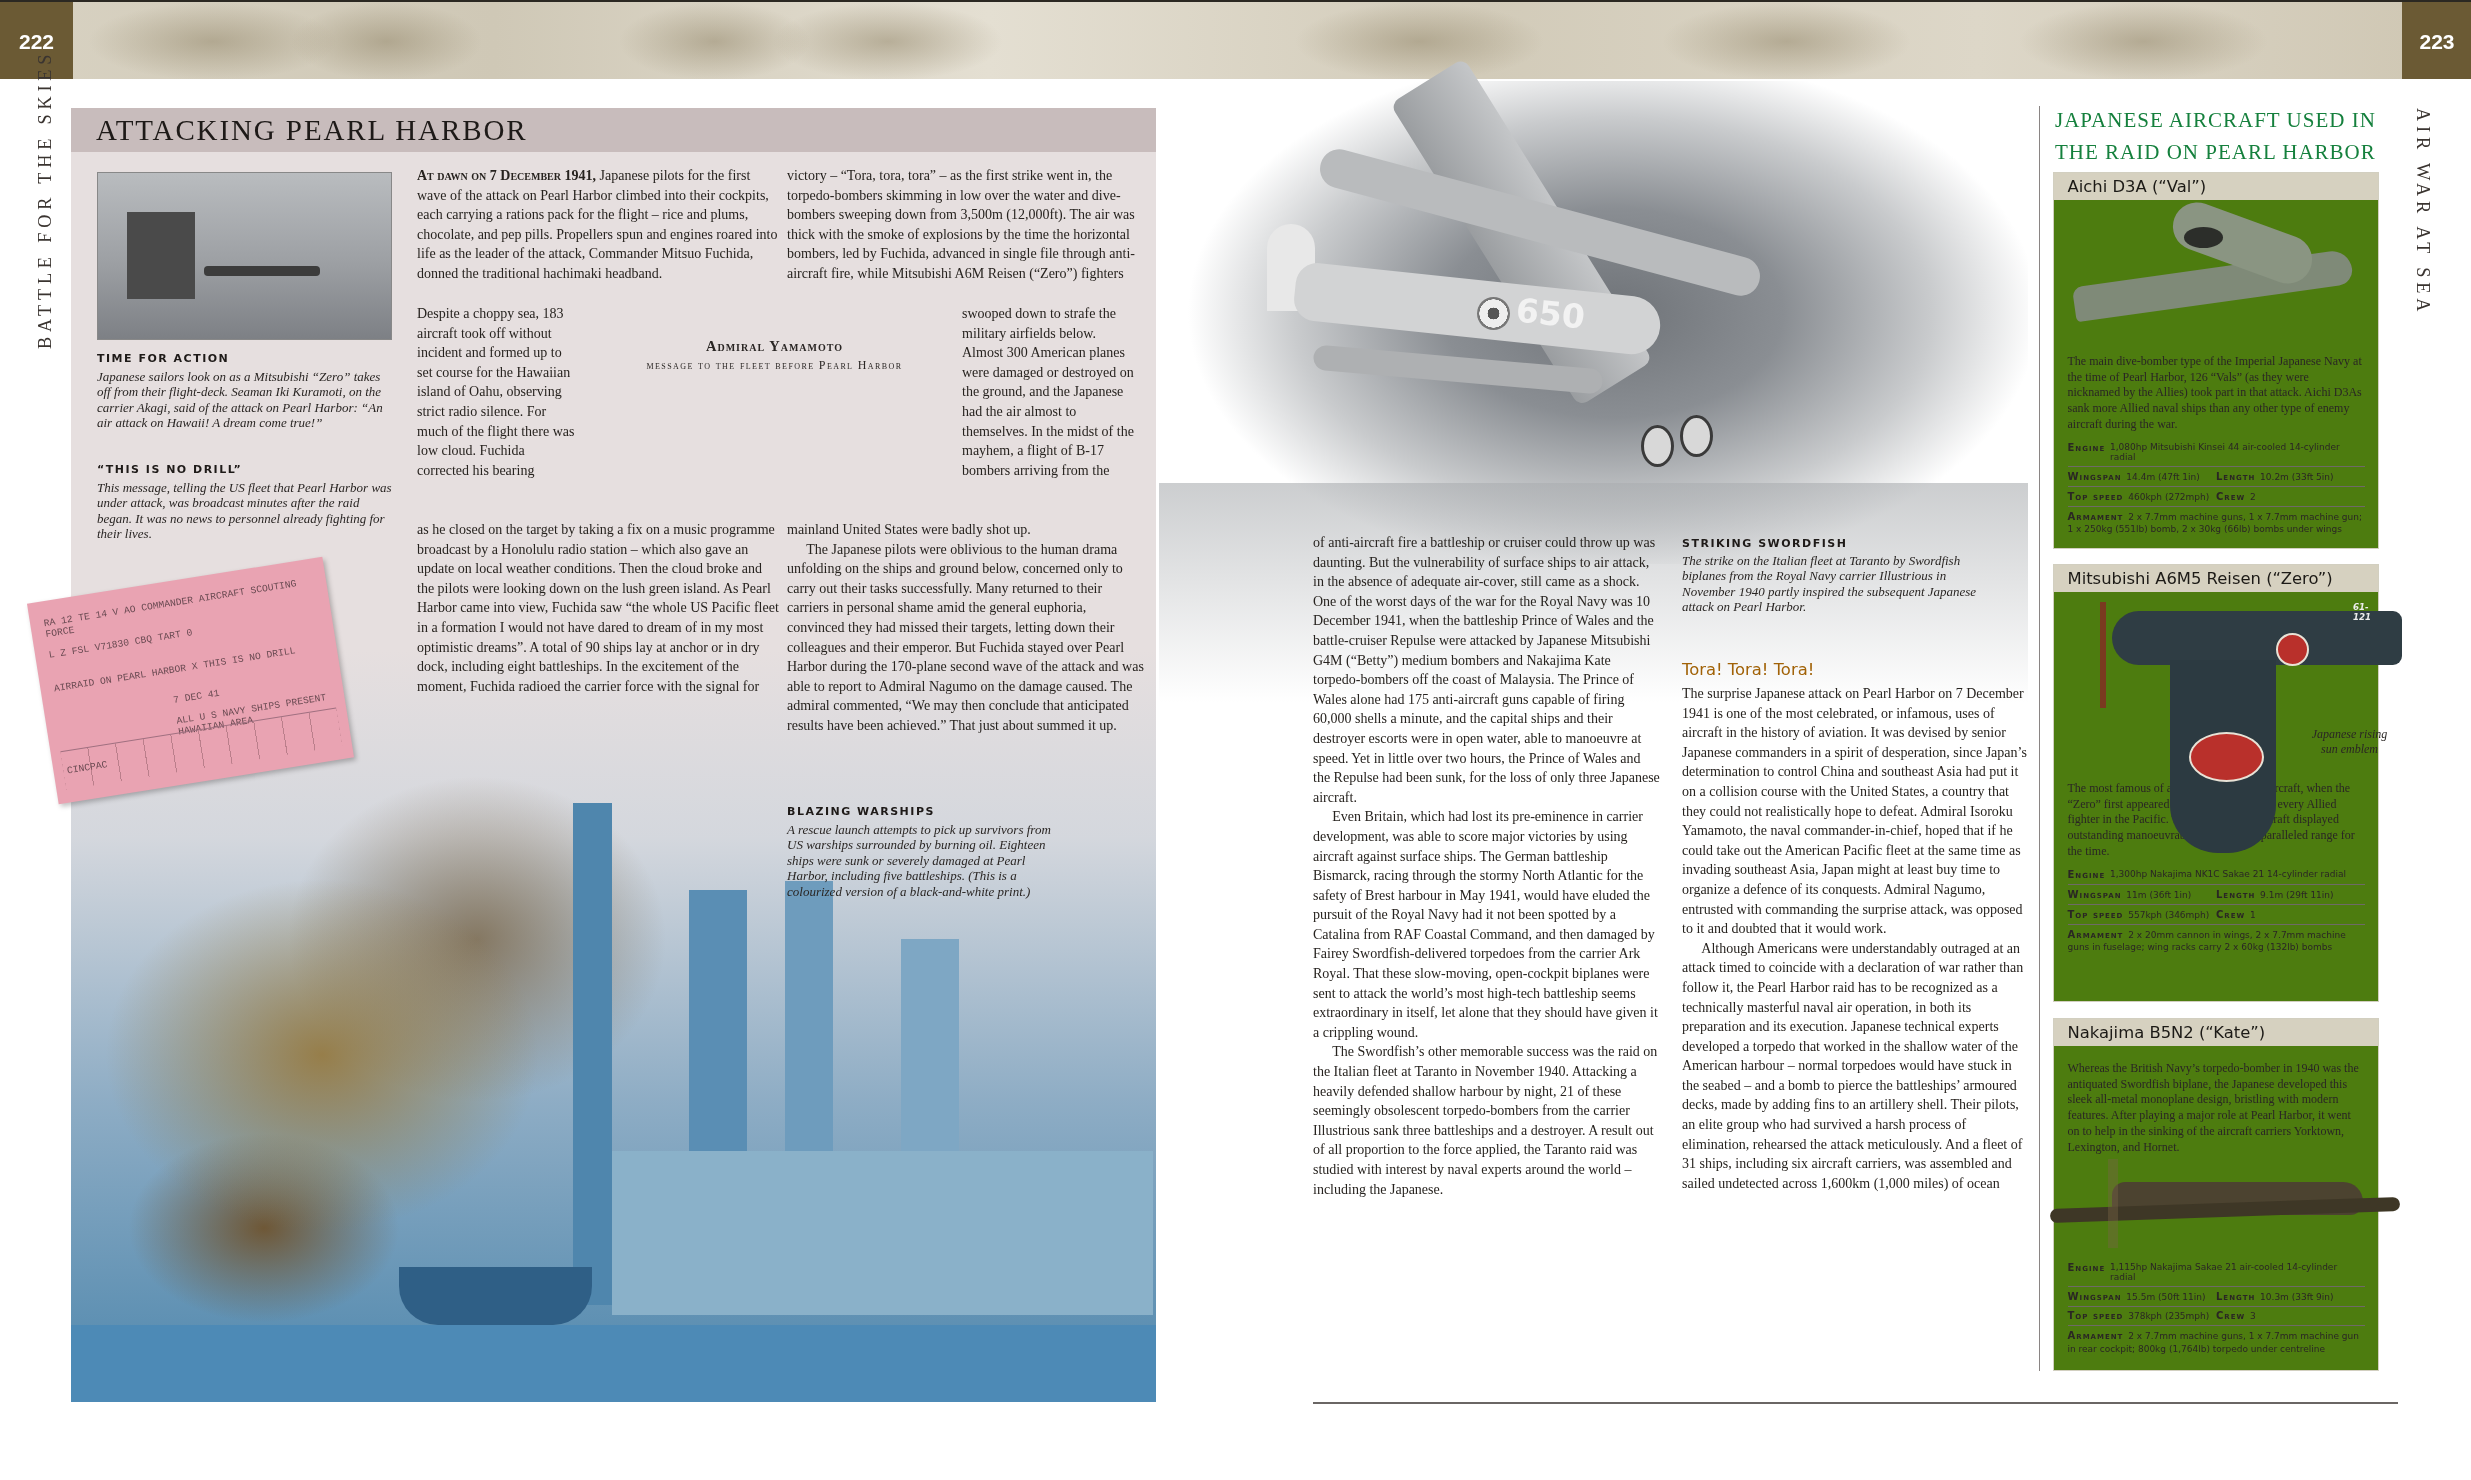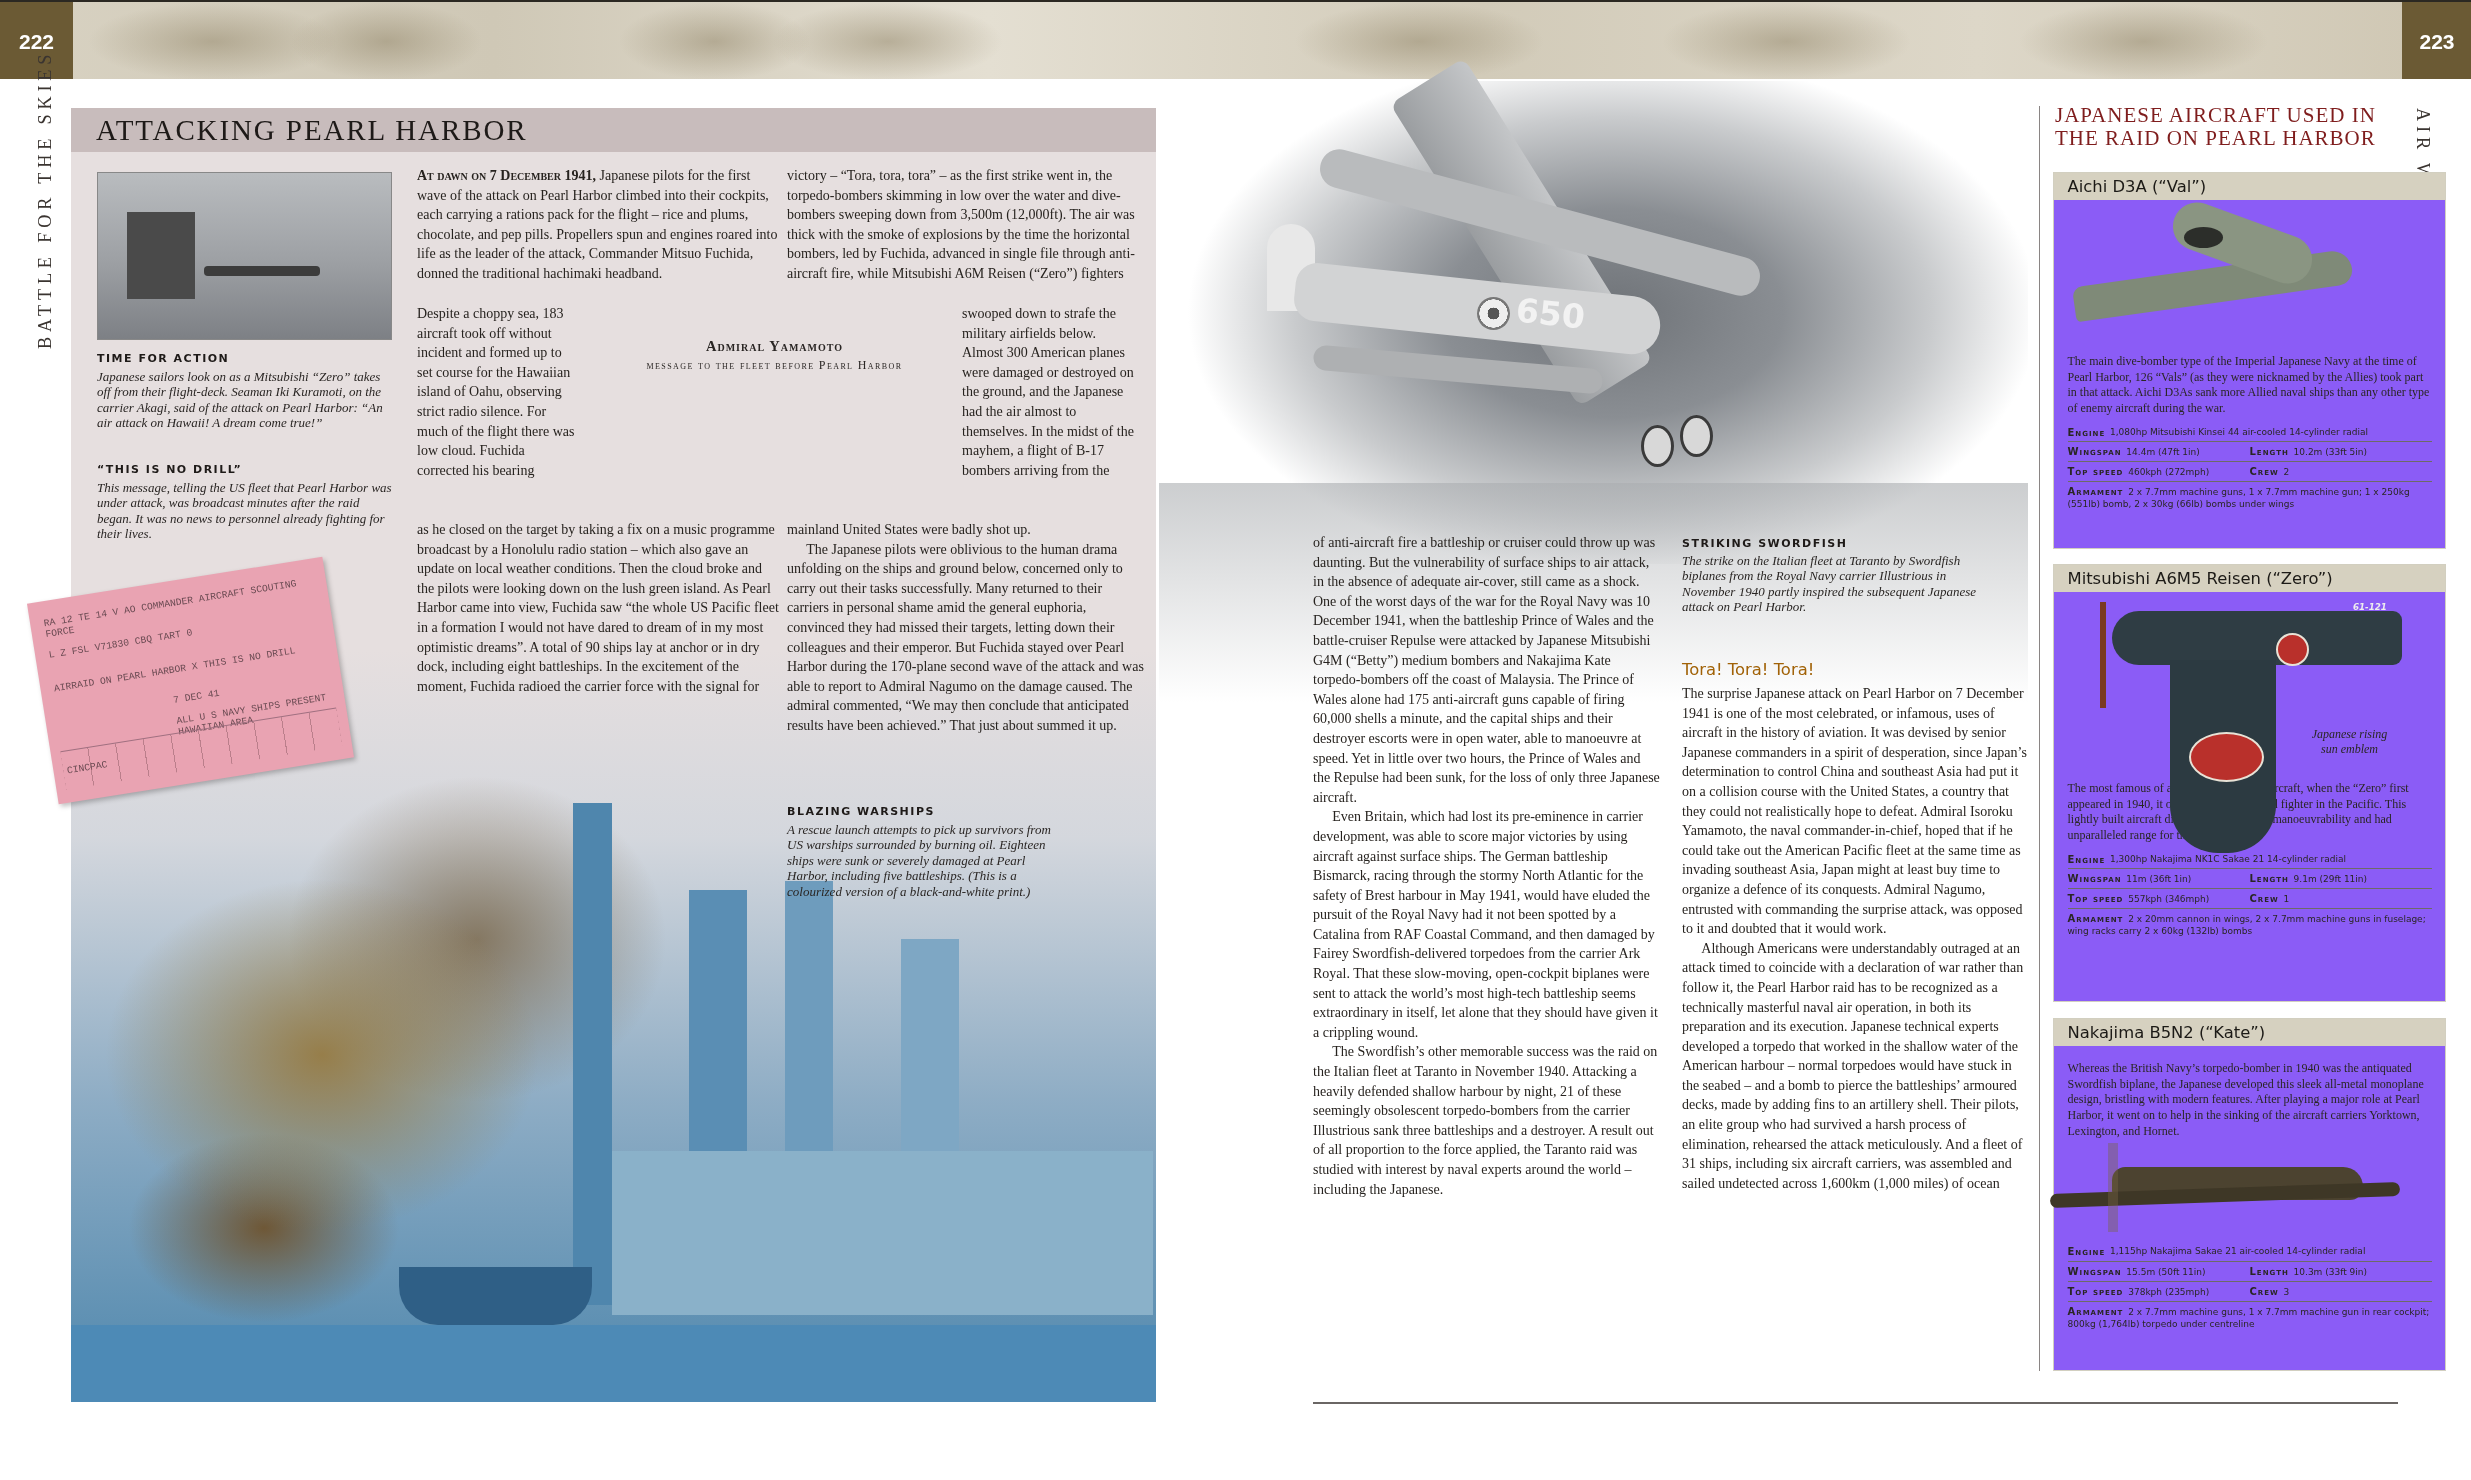--- a/index.html
+++ b/index.html
@@ -60,23 +60,23 @@
   .biplane-wing1 { position: absolute; left: 1313px; top: 203px; width: 454px; height: 39px; background: #b9bbbd; border-radius: 19.3px; transform: rotate(15deg); }
   .biplane-wing2 { position: absolute; left: 1313px; top: 357px; width: 290px; height: 25px; background: #aeb0b2; border-radius: 13.5px; transform: rotate(5deg); }
   .biplane-tail { position: absolute; left: 1267px; top: 224px; width: 48px; height: 87px; background: #e8e8e8; border-radius: 29px 29px 0 0; }
   .biplane-num { position: absolute; left: 1516px; top: 294px; font-family: "DejaVu Sans", sans-serif; font-weight: bold; font-size: 33px; color: #f2f2f2; transform: rotate(6deg); }
   .roundel { position: absolute; left: 1477px; top: 297px; width: 33px; height: 33px; border-radius: 50%; background: radial-gradient(circle, #555 0 25%, #eee 26% 60%, #777 61%); }
   .wheel { position: absolute; width: 33px; height: 42px; border-radius: 50%; background: #d8d8d8; border: 3.9px solid #3a3a3a; }
 
   .hr-bottom { position: absolute; left: 1313px; top: 1402px; width: 1085px; height: 1.9px; background: #6a6664; }
   .vrule { position: absolute; left: 2039px; top: 106px; width: 1px; height: 1265px; background: #8a8584; }
 
-  .sidebar-title { position: absolute; left: 2055px; top: 104px; width: 348px; font-family: "Liberation Serif", serif; font-size: 21px; line-height: 23px; letter-spacing: 1px; color: #7f1d1d; text-transform: uppercase; }
-
-  .card { position: absolute; left: 2053px; width: 393px; border: 1.9px solid #d2cfc0; background: #8b5cf6; }
+  .sidebar-title { position: absolute; left: 2055px; top: 104px; width: 348px; font-family: "Liberation Serif", serif; font-size: 21px; line-height: 32px; letter-spacing: 1px; color: #15803d; text-transform: uppercase; }
+
+  .card { position: absolute; left: 2053px; width: 326px; border: 1.9px solid #d2cfc0; background: #4d7c0f; }
   .card .hd { background: #d6d1c0; height: 27px; padding-left: 13.5px; font-family: "DejaVu Sans", sans-serif; font-size: 16.4px; line-height: 27px; color: #1c1a16; }
   .card .desc { font-family: "Liberation Serif", serif; font-size: 12px; line-height: 15.7px; color: #2a2624; padding: 0 13.5px; }
   .card .img { position: relative; }
   .specs { margin: 5.8px 13.5px 0 13.5px; font-family: "DejaVu Sans", sans-serif; font-size: 9px; color: #2a2624; }
   .specs .row { border-bottom: 1px solid #6e6a66; padding: 3.9px 0 3.9px 0; display: flex; }
   .specs .row:last-child { border-bottom: none; line-height: 12.6px; }
   .specs .row .half { width: 50%; }
   .specs .k { font-variant: small-caps; font-weight: bold; letter-spacing: 1px; font-size: 10px; margin-right: 4.8px; }
 
   .callout { position: absolute; font-family: "Liberation Serif", serif; font-style: italic; font-size: 12px; line-height: 15.4px; color: #2a2624; }

